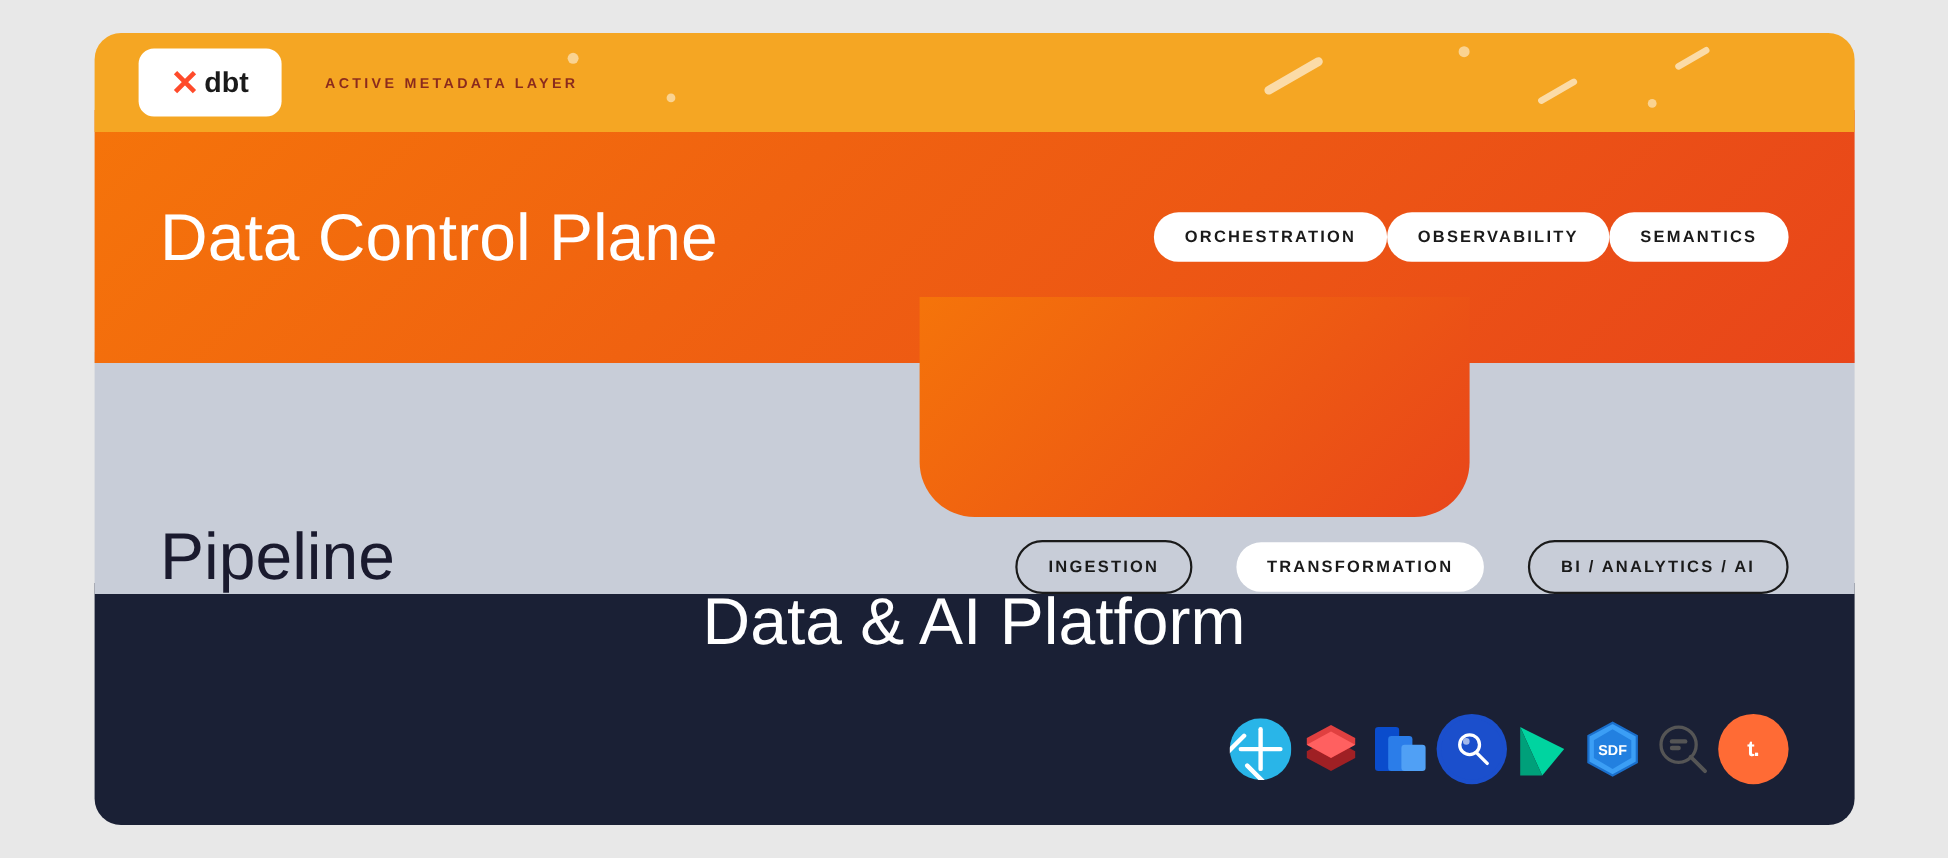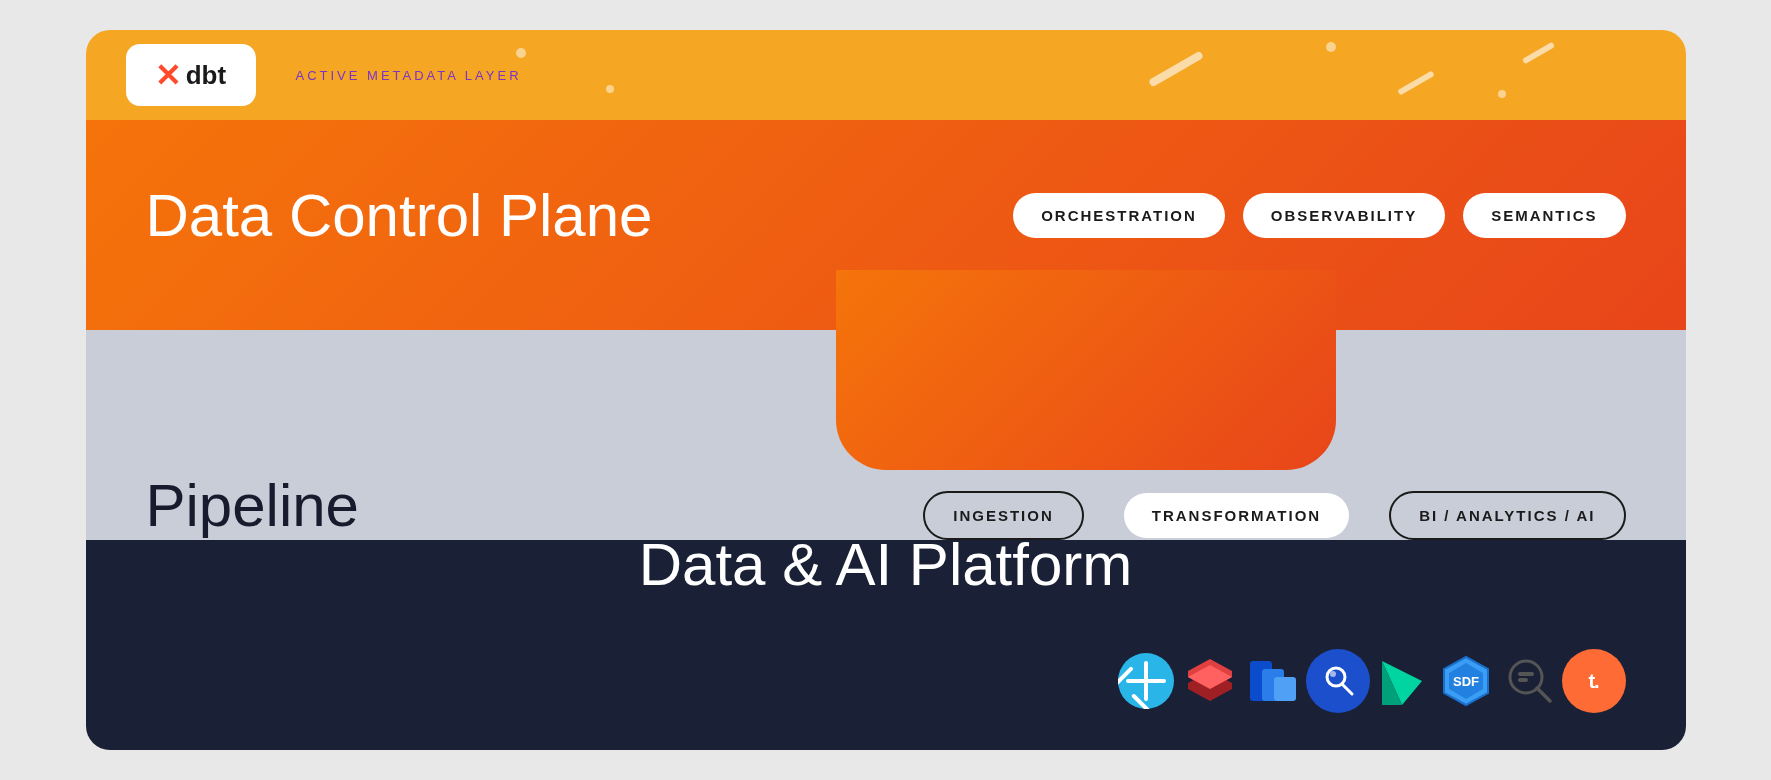--- a/index.html
+++ b/index.html
@@ -50,23 +50,23 @@
       font-size: 28px;
       font-weight: 900;
       color: #FF6B35;
       display: flex;
       align-items: center;
       gap: 4px;
     }
 
     .metadata-label {
       font-size: 13px;
-      font-weight: 400;
+      font-weight: 700;
       letter-spacing: 3px;
-      color: #6d28d9;
+      color: #7f1d1d;
       text-transform: uppercase;
       opacity: 0.9;
     }
 
     
     .deco {
       position: absolute;
       border-radius: 50%;
       background: rgba(255,255,255,0.5);
     }
@@ -111,21 +111,20 @@
       white-space: nowrap;
       flex-shrink: 0;
     }
 
     .section-title.dark {
       color: #1a1a2e;
     }
 
     .pills-container {
       display: flex;
-      gap: 18px;
       flex-wrap: nowrap;
       margin-left: auto;
     }
 
     .pill {
       background: white;
       border: none;
       border-radius: 50px;
       padding: 14px 28px;
       font-size: 15px;

